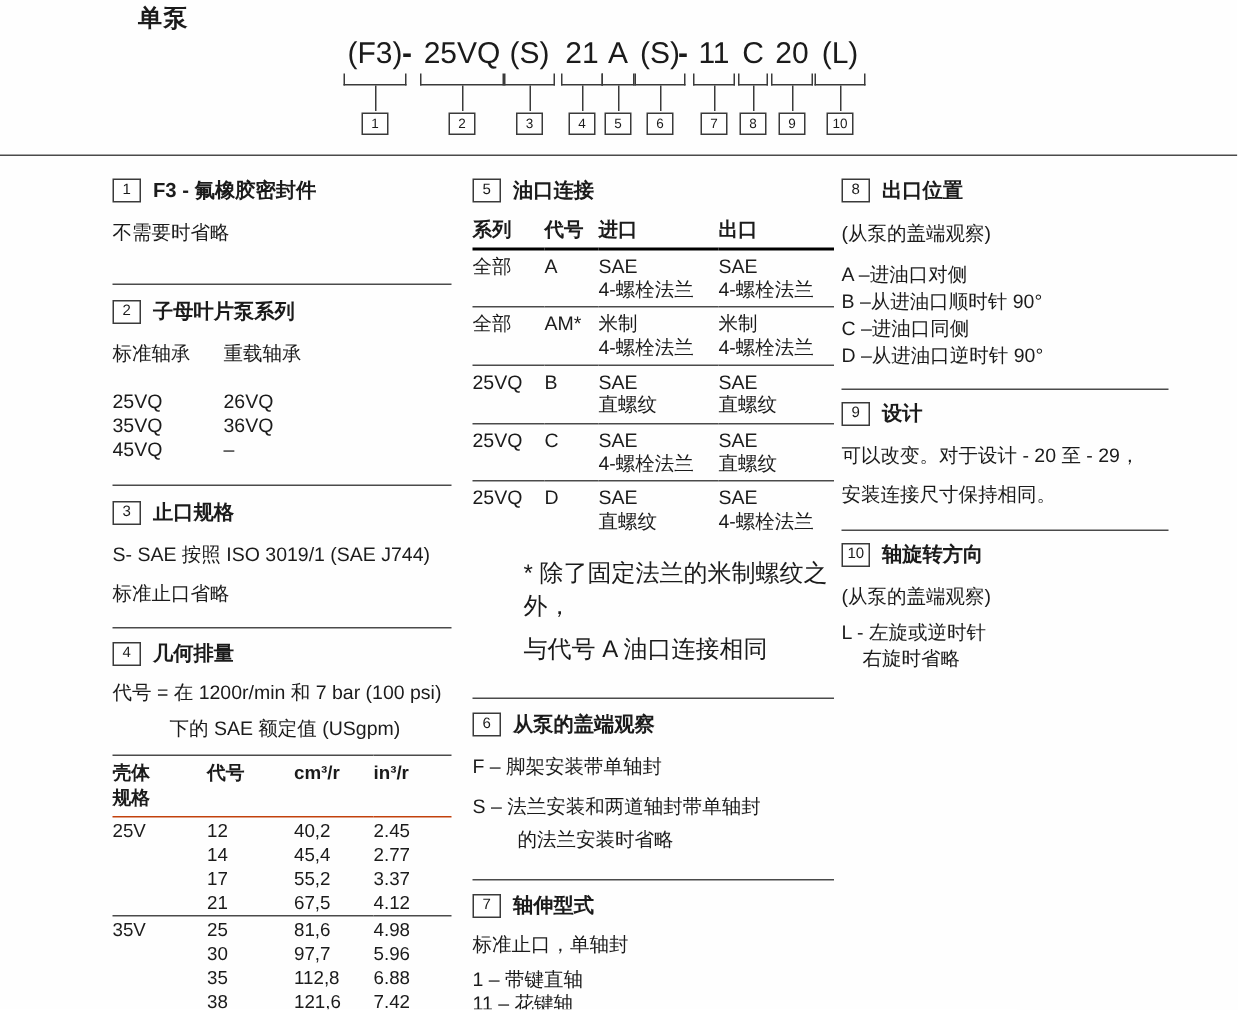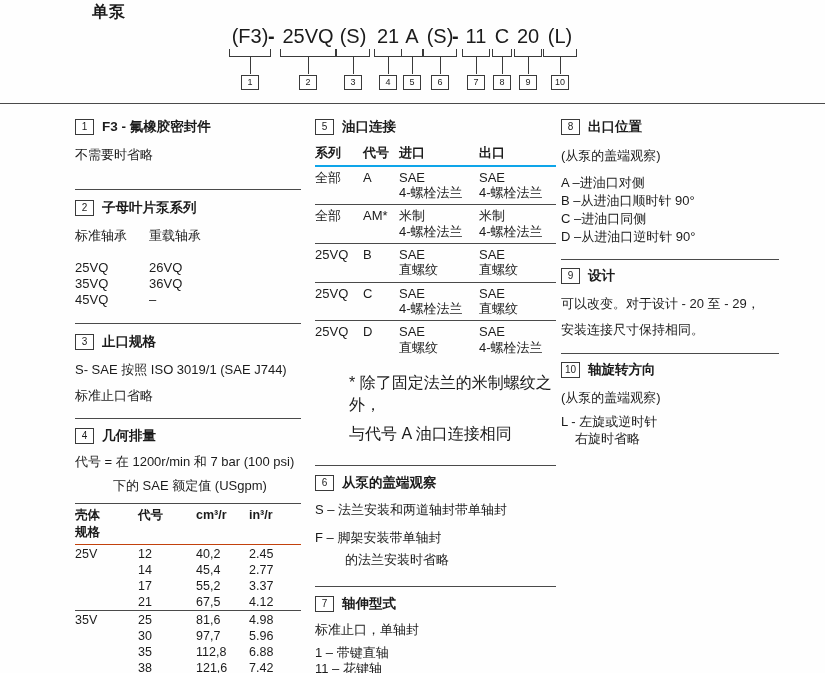--- a/index.html
+++ b/index.html
@@ -45,21 +45,21 @@
   .vol-table{table-layout:fixed;width:226px;margin-top:9px;font-size:12.5px;border-bottom:1px solid #4a4a4a;}
   .vol-table col.c0{width:63px;} .vol-table col.c1{width:58px;} .vol-table col.c2{width:53px;} .vol-table col.c3{width:52px;}
   .vol-table th{font-weight:bold;text-align:left;border-top:1px solid #4a4a4a;border-bottom:1px solid #c2410c;
                 padding:3px 0 3px 0;vertical-align:top;}
   .vol-table td{padding:0;height:16px;line-height:16px;vertical-align:top;}
   .vol-table tr.grp-first td{border-top:1px solid #4a4a4a;padding-top:1px;}
 
   
   .port-table{table-layout:fixed;width:241px;margin-top:6px;font-size:13px;}
   .port-table col.p0{width:48px;} .port-table col.p1{width:36px;} .port-table col.p2{width:80px;} .port-table col.p3{width:77px;}
-  .port-table th{font-weight:bold;text-align:left;border-bottom:2px solid #0ea5e9;padding:2px 0 3px 0;}
+  .port-table th{font-weight:bold;text-align:left;border-bottom:2px solid #000000;padding:2px 0 3px 0;}
   .port-table td{vertical-align:top;padding:3px 0 4px 0;line-height:1.18;}
   .port-table tr.rb td{border-bottom:1px solid #4a4a4a;}
 </style>
 </head>
 <body>
 
 <div class="page">
 
   <div class="doc-title">单泵</div>
 
@@ -313,22 +313,22 @@
     </table>
     <p class="small" style="margin-top:13px;">* 除了固定法兰的米制螺纹之外，</p>
     <p class="small ind8" style="margin-top:8px;">与代号 A 油口连接相同</p>
 
     <div class="hr" style="margin-top:20px;"></div>
 
     <div class="sec-head" style="margin-top:8px;">
       <span class="sec-box">6</span>
       <span>从泵的盖端观察</span>
     </div>
+    <p style="margin-top:10px;">F – 脚架安装带单轴封</p>
     <p style="margin-top:9px;">S – 法兰安装和两道轴封带单轴封</p>
-    <p style="margin-top:10px;">F – 脚架安装带单轴封</p>
     <p class="ind30" style="margin-top:5px;">的法兰安装时省略</p>
 
     <div class="hr" style="margin-top:17px;"></div>
 
     <div class="sec-head" style="margin-top:8px;">
       <span class="sec-box">7</span>
       <span>轴伸型式</span>
     </div>
     <p style="margin-top:8px;">标准止口，单轴封</p>
     <p style="margin-top:7px;line-height:16px;">1  – 带键直轴</p>

